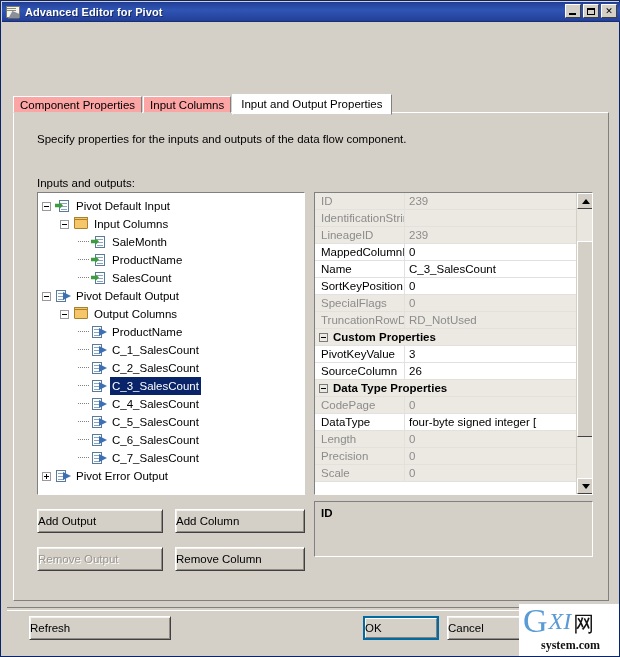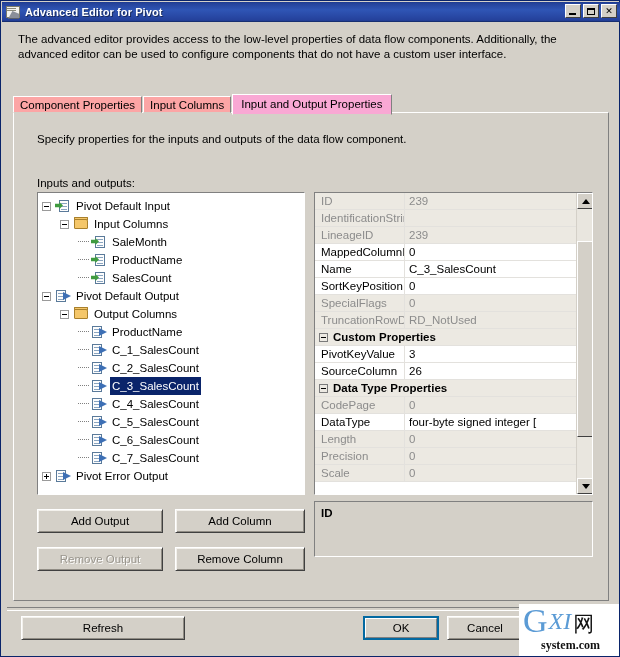--- a/index.html
+++ b/index.html
@@ -69,21 +69,21 @@
   #tabstrip{position:absolute;left:12px;top:93px;height:19px;display:flex;align-items:flex-end;z-index:3;}
   .tab{
     height:17px;line-height:17px;padding:0 6px;margin-right:1px;
     background:#fca5a5;
     border:1px solid;border-color:#ffffff #808080 #d4d0c8 #ffffff;
     box-sizing:border-box;font-size:11.5px;white-space:nowrap;position:relative;
   }
   .tab.active{
     height:21px;line-height:19px;margin-bottom:-2px;z-index:4;
     border-color:#ffffff #808080 #d4d0c8 #ffffff;
-    background:#f9a8d4;
+    background:#ffffff;
     padding:0 8px;
     font-size:11.5px;
     margin-top:31px;
   }
   #tabpanel{
     position:absolute;left:12px;top:111px;width:596px;height:489px;
     background:#d4d0c8;
     border:1px solid;border-color:#ffffff #808080 #808080 #ffffff;
     box-sizing:border-box;
   }
@@ -192,36 +192,36 @@
     box-sizing:border-box;padding:5px 6px;
   }
   #desctitle{font-weight:bold;font-size:11.5px;}
   #descbody{font-size:11px;margin-top:2px;color:#000;}
 
   
   .btn{
     background:#d4d0c8;
     border:1px solid;border-color:#ffffff #404040 #404040 #ffffff;
     box-shadow: inset 1px 1px 0 #f3f1ec, inset -1px -1px 0 #908c84;
-    box-sizing:border-box;font-size:11.5px;text-align:center;color:#000;
+    box-sizing:border-box;font-size:11.5px;text-align:left;color:#000;
     position:absolute;cursor:default;
   }
   .btn.disabled{color:#9a968e;text-shadow:1px 1px 0 #fff;}
   .btn.default{border:2px solid #0369a1;box-shadow:none;padding-left:36px;}
   .btn.default .inner{
     position:absolute;left:0;top:0;right:0;bottom:0;
     border:1px solid;border-color:#ffffff #808080 #808080 #ffffff;box-sizing:border-box;
   }
   .btn span.lbl{position:absolute;left:0;right:0;top:50%;transform:translateY(-50%);}
 
   #btn-add-output{left:36px;top:508px;width:126px;height:24px;}
   #btn-add-column{left:174px;top:508px;width:130px;height:24px;}
   #btn-remove-output{left:36px;top:546px;width:126px;height:24px;}
   #btn-remove-column{left:174px;top:546px;width:130px;height:24px;}
-  #btn-refresh{left:20px;top:615px;width:164px;height:24px;}
+  #btn-refresh{left:28px;top:615px;width:142px;height:24px;}
   #btn-ok{left:362px;top:615px;width:76px;height:24px;}
   #btn-cancel{left:446px;top:615px;width:76px;height:24px;}
 
   #sep{position:absolute;left:6px;top:606px;width:608px;height:2px;
        border-top:1px solid #808080;border-bottom:1px solid #ffffff;}
 
   
   #watermark{
     position:absolute;right:0;bottom:0;width:100px;height:52px;background:#fff;
     overflow:hidden;
@@ -251,21 +251,20 @@
         </div>
       <div class="wbtn max">
           <span class="g"></span>
         </div>
       <div class="wbtn close">
           <span class="glyph">✕</span>
         </div>
     </div>
   </div>
 
-  <div id="intro">The advanced editor provides access to the low-level properties of data flow components. Additionally, the advanced editor can be used to configure components that do not have a custom user interface.</div>
 
   <div id="tabpanel"></div>
 
   <div id="tabstrip">
     <div class="tab">Component Properties</div>
     <div class="tab">Input Columns</div>
     <div class="tab active">Input and Output Properties</div>
   </div>
 
   <div id="specify">Specify properties for the inputs and outputs of the data flow component.</div>

